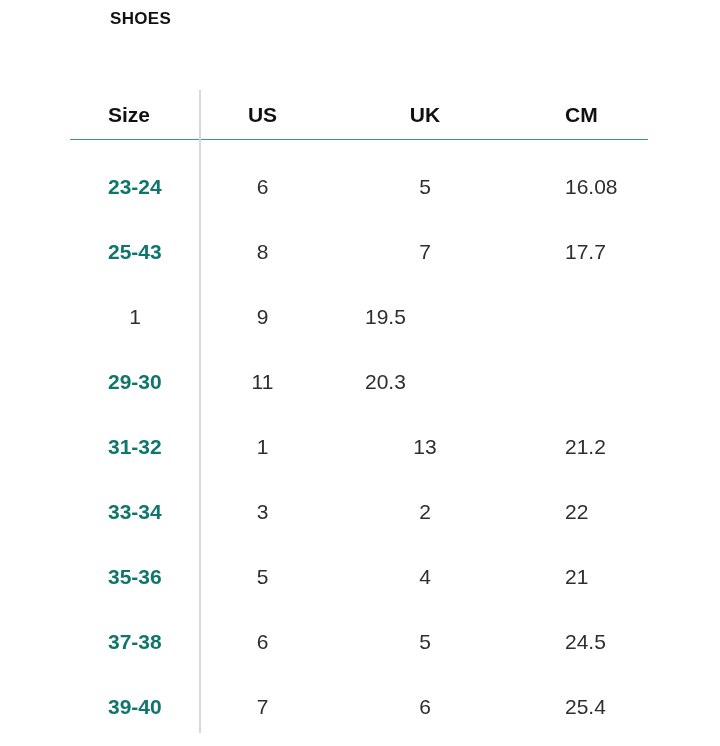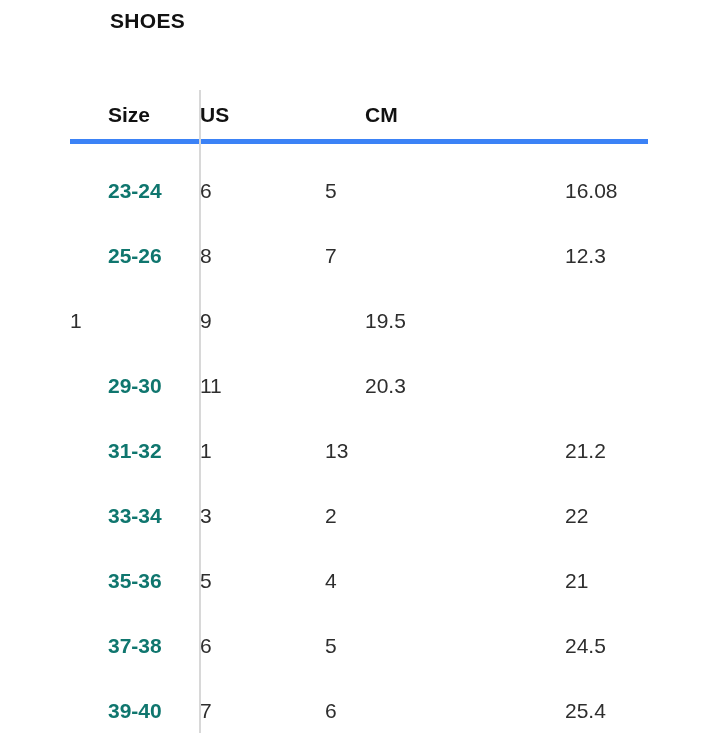--- a/index.html
+++ b/index.html
@@ -12,21 +12,21 @@
     width: 720px;
     height: 746px;
     background: #ffffff;
     overflow: hidden;
     font-family: "Liberation Sans", sans-serif;
   }
   .title {
     position: absolute;
     left: 110px;
     top: 9px;
-    font-size: 21px;
+    font-size: 17px;
     font-weight: bold;
     color: #111111;
     letter-spacing: 0.3px;
   }
   .size-table {
     position: absolute;
     left: 70px;
     top: 90px;
     width: 578px;
   }
@@ -38,76 +38,77 @@
     height: 643px;
     background: #d8d8d8;
   }
   .grid-row {
     display: grid;
     grid-template-columns: 130px 125px 200px 123px;
     align-items: center;
   }
   .header-row {
     height: 49px;
-    border-bottom: 5px solid #3b82f6;
+    border-bottom: 1px solid #3b82f6;
   }
   .body-rows {
     padding-top: 14px;
   }
   .data-row {
     height: 65px;
   }
   .hcell {
     font-size: 21px;
     font-weight: bold;
     color: #111111;
   }
   .cell {
     font-size: 21px;
     color: #2e2e2e;
   }
   .col-size { padding-left: 38px; }
-  .col-us, .col-uk { }
+  .col-us, .col-uk { text-align: center; }
   .col-cm { padding-left: 40px; }
   .cell.col-size {
     font-weight: bold;
     color: #0f766e;
   }
 </style>
 </head>
 <body>
 
 <div class="page">
 
   <div class="title">SHOES</div>
 
   <div class="size-table">
 
     <div class="vline"></div>
 
     <div class="grid-row header-row">
       <div class="hcell col-size">Size</div>
       <div class="hcell col-us">US</div>
+      <div class="hcell col-uk">UK</div>
       <div class="hcell col-cm">CM</div>
     </div>
 
     <div class="body-rows">
 
       <div class="grid-row data-row">
         <div class="cell col-size">23-24</div>
         <div class="cell col-us">6</div>
         <div class="cell col-uk">5</div>
         <div class="cell col-cm">16.08</div>
       </div>
 
       <div class="grid-row data-row">
-        <div class="cell col-size">25-26</div>
+        <div class="cell col-size">25-43</div>
         <div class="cell col-us">8</div>
         <div class="cell col-uk">7</div>
-        <div class="cell col-cm">12.3</div>
+        <div class="cell col-cm">17.7</div>
       </div>
 
       <div class="grid-row data-row">
         <div class="cell col-us">1</div>
         <div class="cell col-uk">9</div>
         <div class="cell col-cm">19.5</div>
       </div>
 
       <div class="grid-row data-row">
         <div class="cell col-size">29-30</div>

